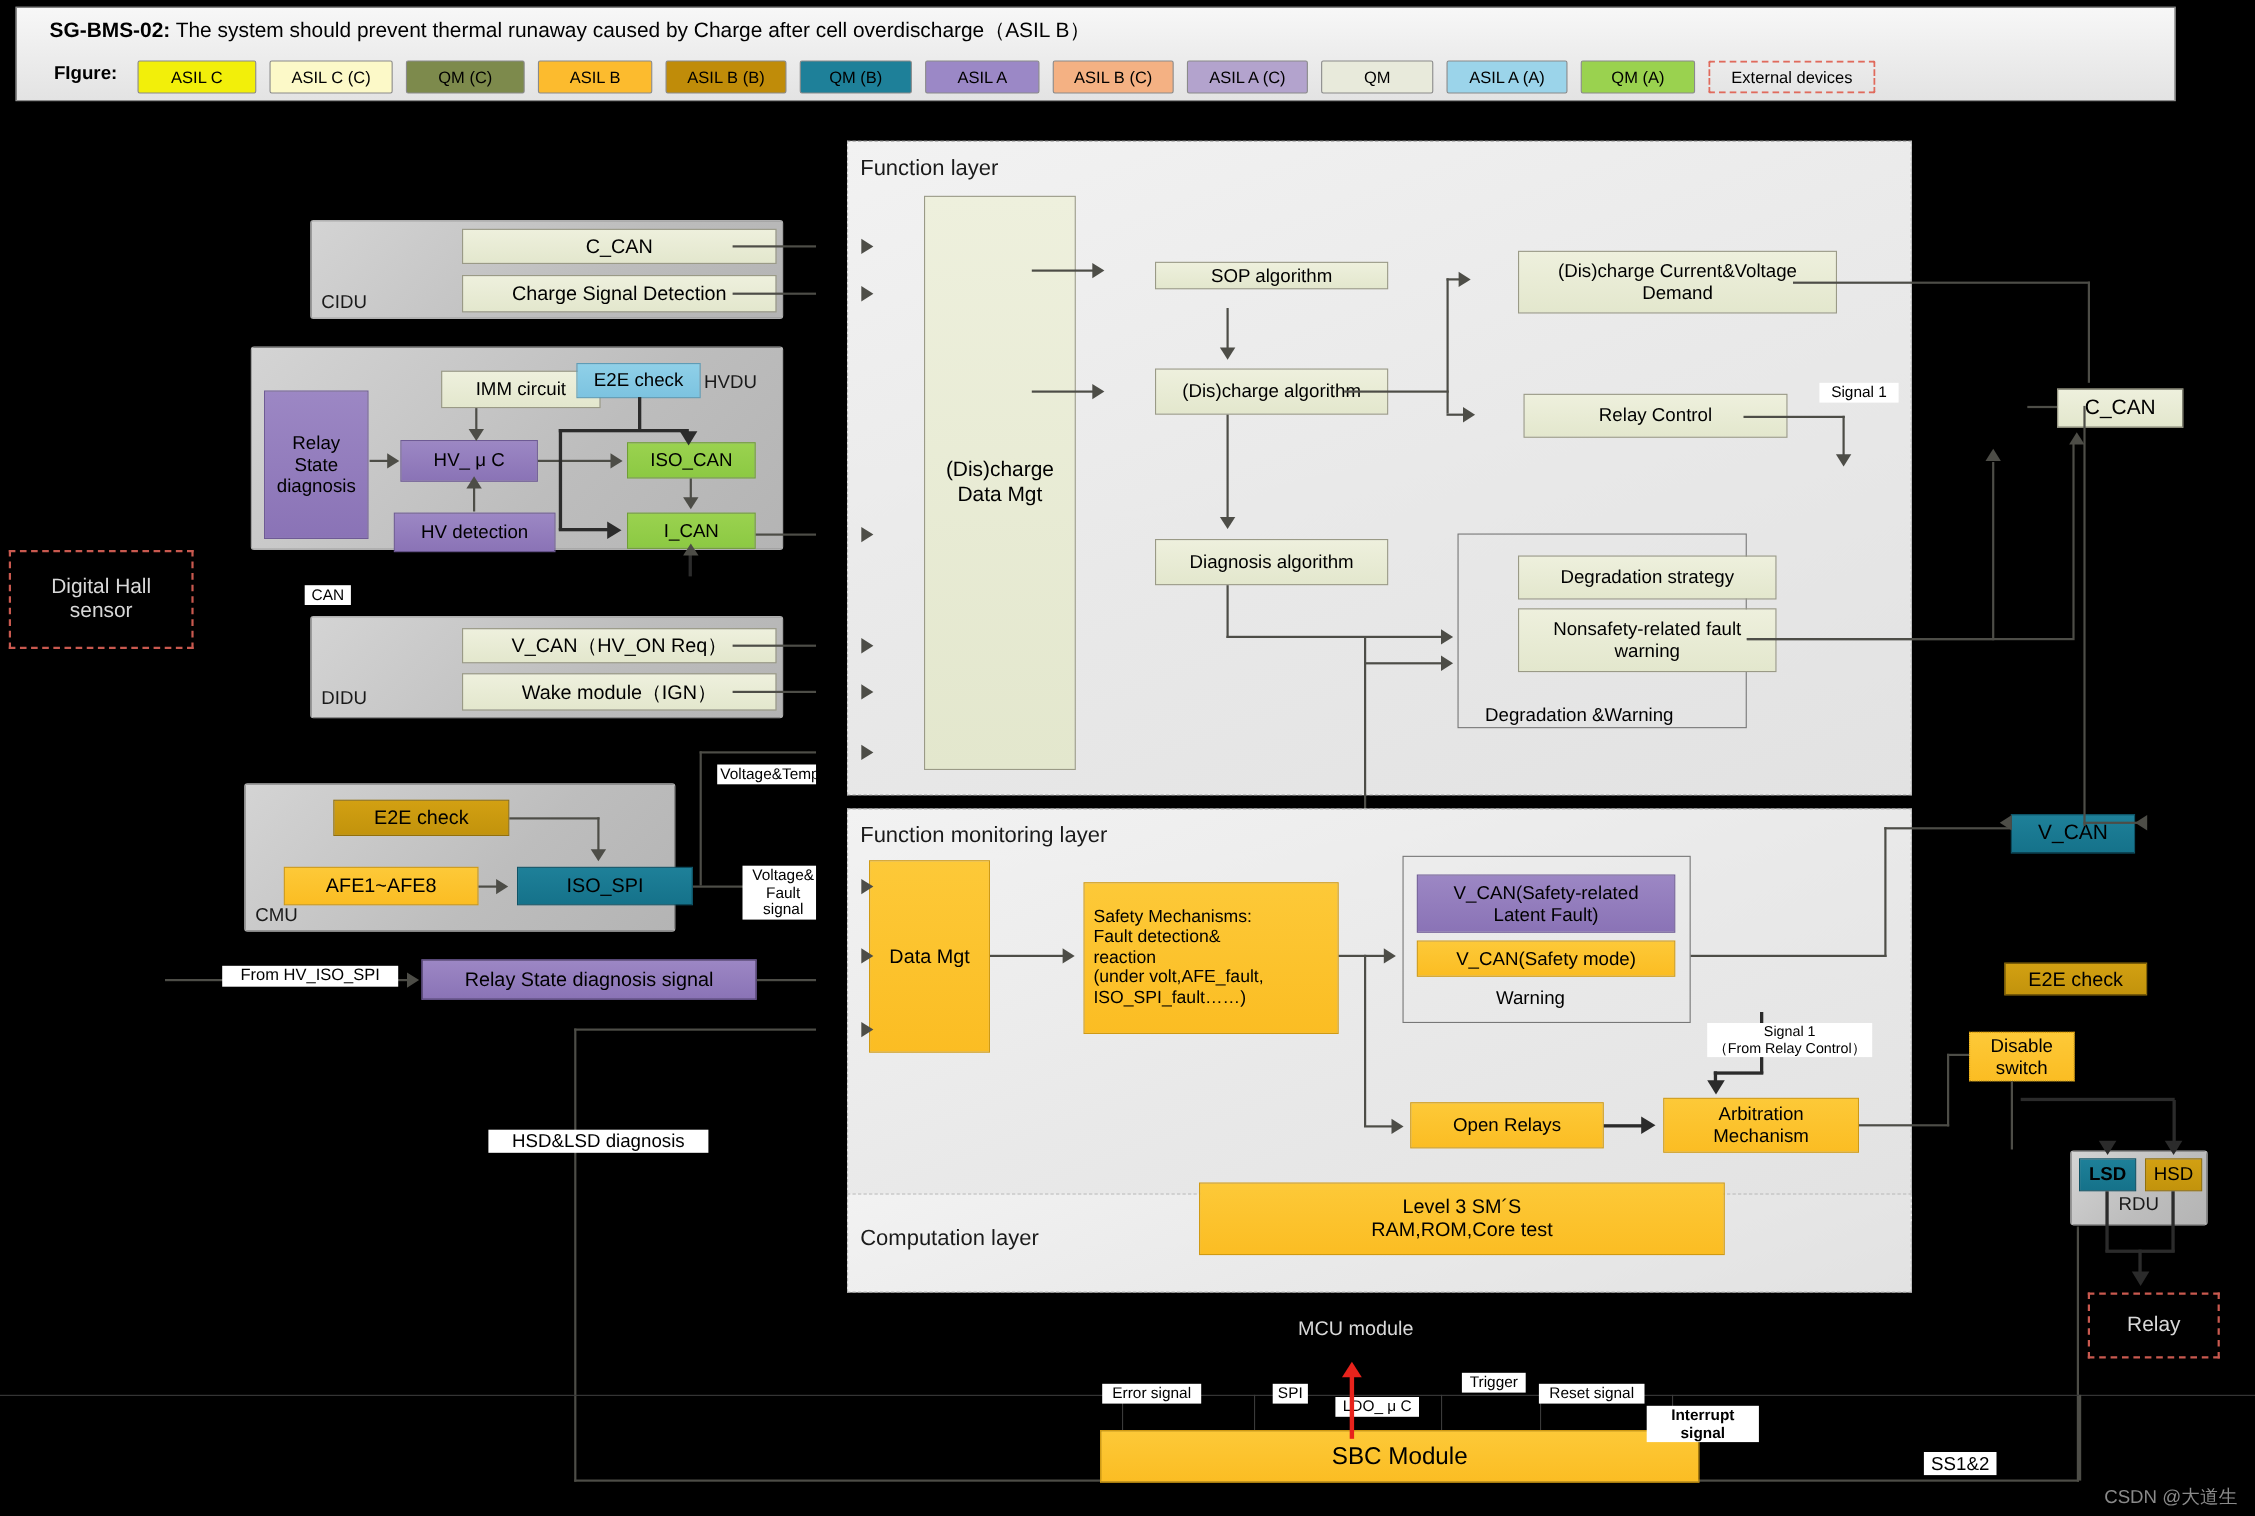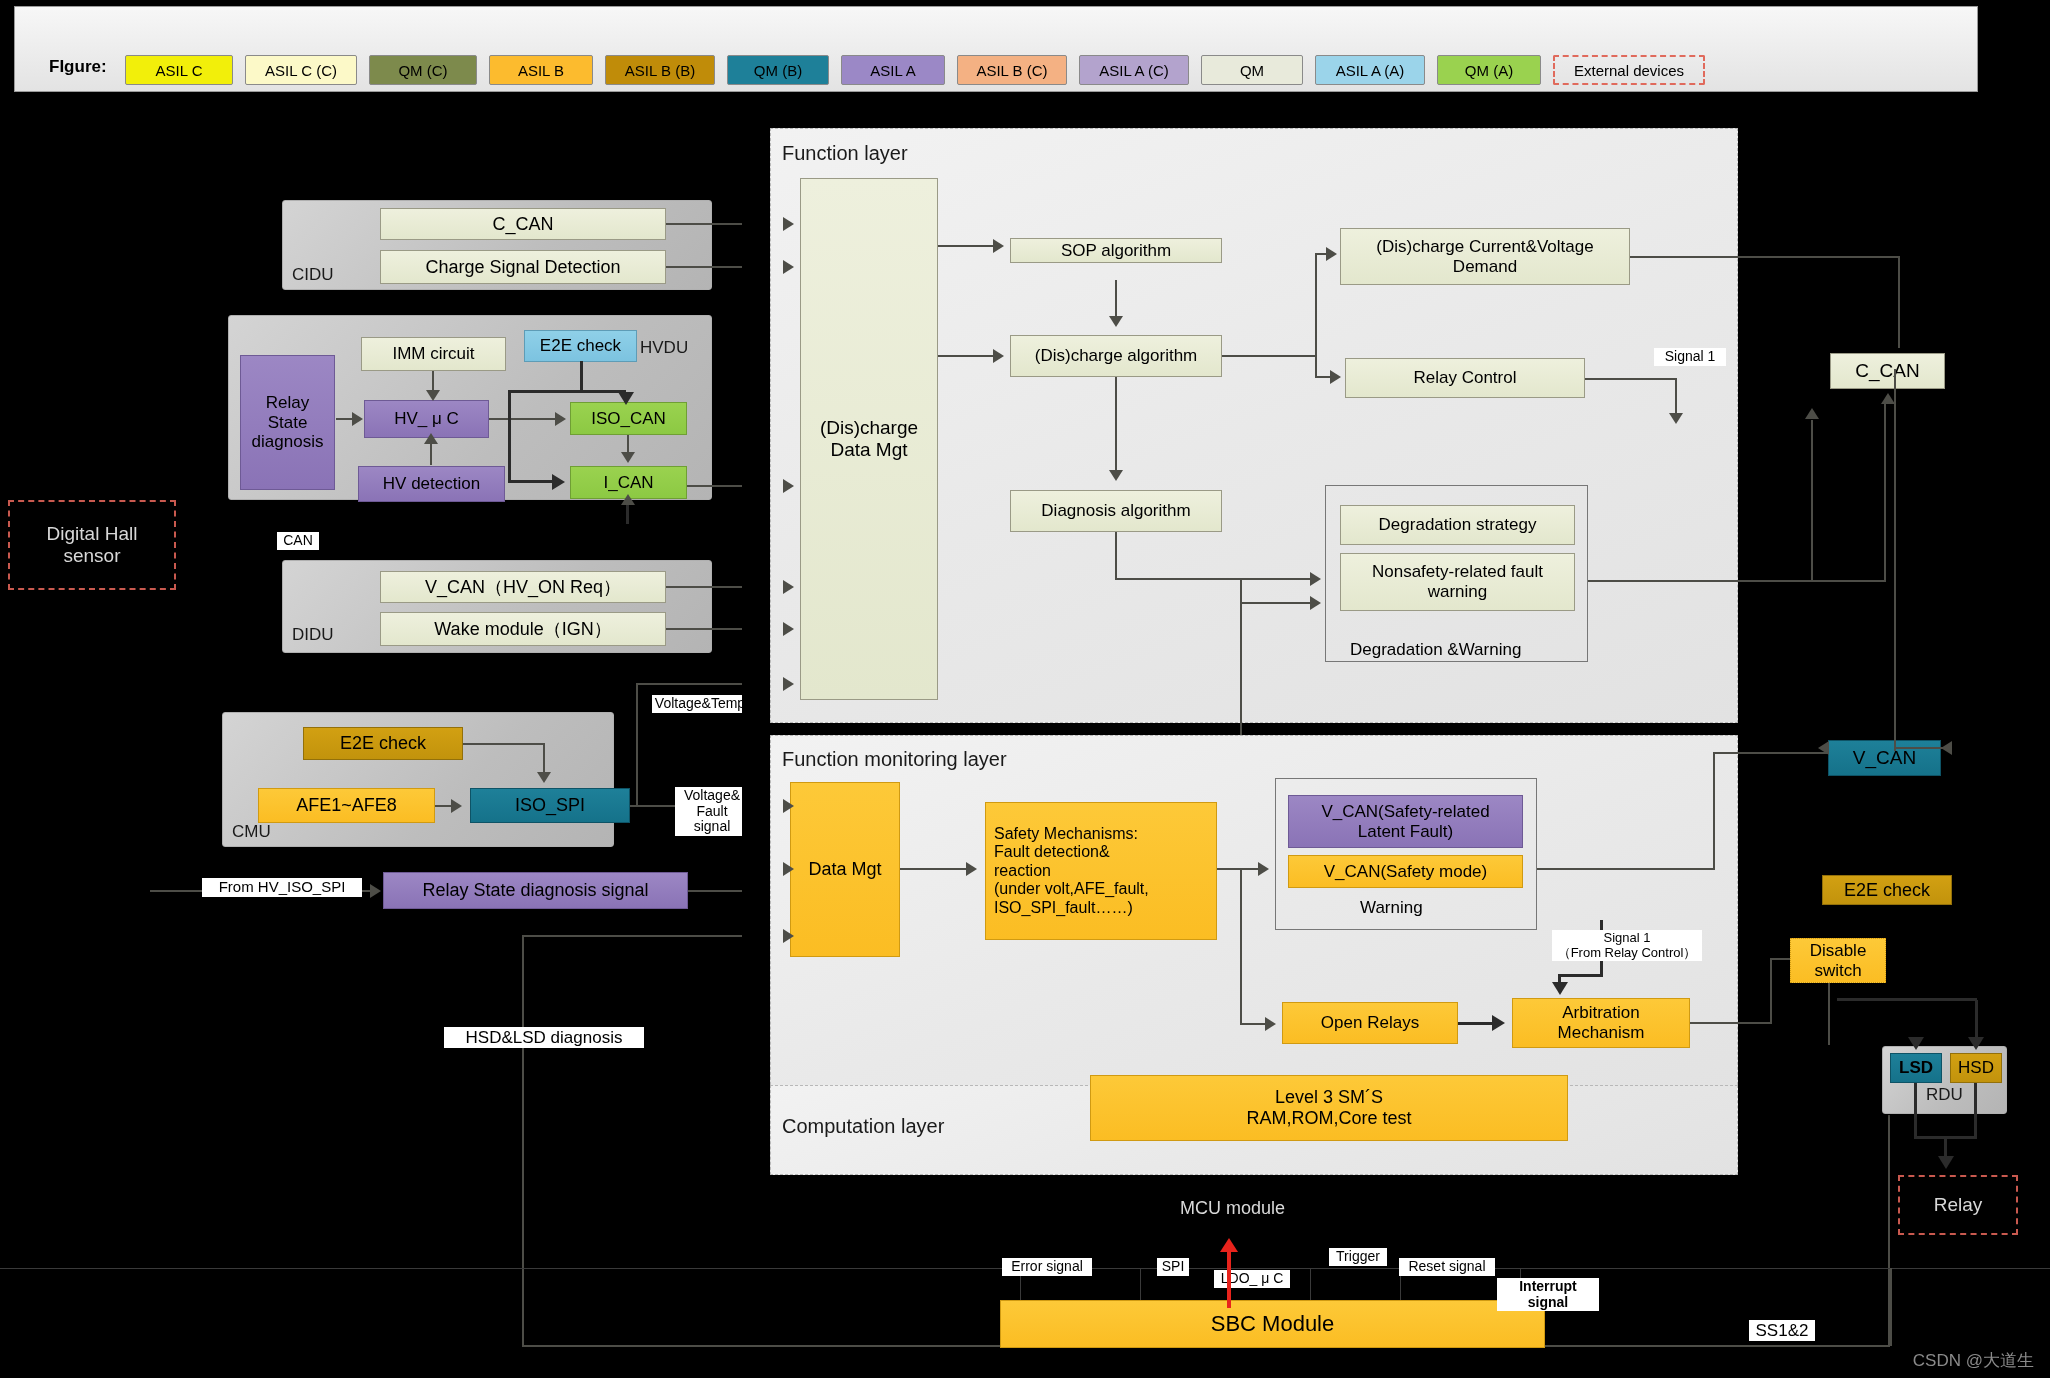--- a/index.html
+++ b/index.html
@@ -38,21 +38,21 @@
      box-sizing:border-box;border-radius:2px;}
 
   
   .mod{position:absolute;box-sizing:border-box;
        background:linear-gradient(135deg,#d4d4d4 0%,#bdbdbd 60%,#b4b4b4 100%);
        border:1px solid #b0b0b0;border-radius:3px;
        box-shadow:2px 2px 3px rgba(0,0,0,.25);}
   .mod-name{position:absolute;font-size:17px;color:#1a1a1a;}
 
   
-  .f-cream{background:linear-gradient(180deg,#eef0dd 0%,#e3e7cd 100%);border:1px solid #9a9a86;}
+  .f-cream{background:linear-gradient(180deg,#eef0dd 0%,#e3e7cd 100%);border:1px solid #9a9a86;margin-left:40px;}
   .f-purple{background:linear-gradient(180deg,#9c87c4 0%,#8a73b6 100%);border:1px solid #6e5a95;}
   .f-green{background:linear-gradient(180deg,#9ad24f 0%,#8cc943 100%);border:1px solid #6f9f34;}
   .f-lblue{background:linear-gradient(180deg,#8fd0e8 0%,#7cc3e0 100%);border:1px solid #5e9cb6;}
   .f-teal {background:linear-gradient(180deg,#1e8099 0%,#15728a 100%);border:1px solid #0e5366;color:#000;}
   .f-orange{background:linear-gradient(180deg,#fdc938 0%,#fbbd23 100%);border:1px solid #d09a12;}
   .f-dkyellow{background:linear-gradient(180deg,#d2a012 0%,#c2930c 100%);border:1px solid #93700a;}
   .f-ext{background:transparent;border:2px dashed #c9594f;color:#d8d8d8;}
 
   
   #mcu-module{left:742px;top:122px;width:1005px;height:1105px;border:3px solid #000;background:#000;}
@@ -63,20 +63,23 @@
   .inner-group{position:absolute;box-sizing:border-box;border:1px solid #777;background:transparent;}
   .group-name{position:absolute;font-size:17px;}
 
   #watermark{right:16px;bottom:6px;color:#8a8a8a;font-size:17px;}
   #mcu-name{position:absolute;left:1180px;top:1198px;font-size:18px;color:#d9d9d9;}
 </style>
 </head>
 <body>
 
 <div id="header" class="abs">
+  <div id="title" class="abs">
+    <b>SG-BMS-02:</b><span> The system should prevent thermal runaway caused by Charge after cell overdischarge（ASIL B）</span>
+  </div>
   <div id="figure-label" class="abs">FIgure:</div>
   <div id="legend-row">
       <div class="legend-item" style="left: 110px; width: 108px; background: rgb(242, 239, 10);">ASIL C</div>
       <div class="legend-item" style="left: 230px; width: 112px; background: rgb(252, 249, 200);">ASIL C (C)</div>
       <div class="legend-item" style="left: 354px; width: 108px; background: rgb(125, 138, 76);">QM (C)</div>
       <div class="legend-item" style="left: 474px; width: 104px; background: rgb(252, 187, 46);">ASIL B</div>
       <div class="legend-item" style="left: 590px; width: 110px; background: rgb(192, 140, 9);">ASIL B (B)</div>
       <div class="legend-item" style="left: 712px; width: 102px; background: rgb(30, 128, 153);">QM (B)</div>
       <div class="legend-item" style="left: 826px; width: 104px; background: rgb(155, 136, 198);">ASIL A</div>
       <div class="legend-item" style="left: 942px; width: 110px; background: rgb(244, 177, 131);">ASIL B (C)</div>

